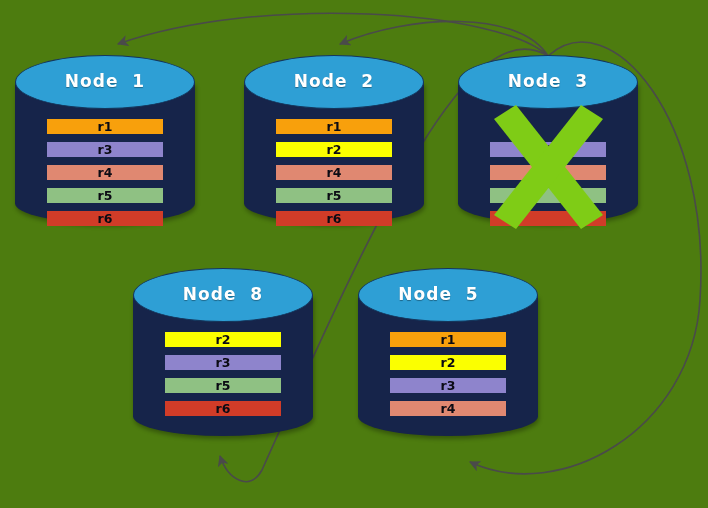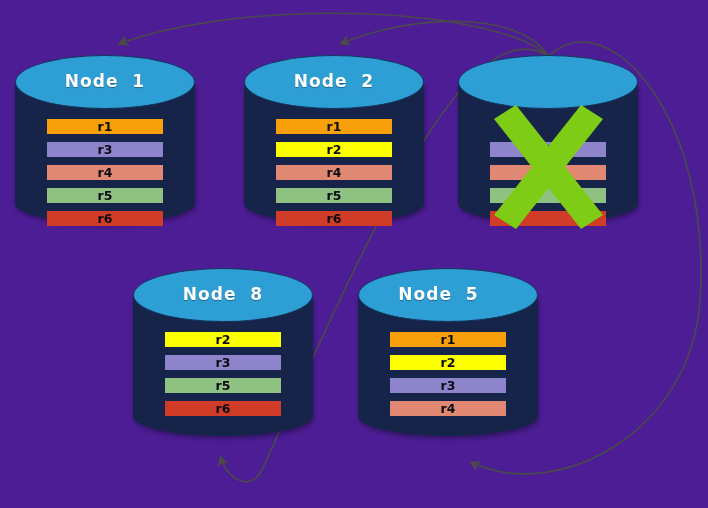--- a/index.html
+++ b/index.html
@@ -1,19 +1,19 @@
 <!DOCTYPE html>
 <html><head>
 <meta charset="utf-8">
 <style>
   html,body{margin:0;padding:0;background:#ffffff;}
   #canvas{
     position:relative;
     width:708px;height:508px;
-    background:#4c1d95;
+    background:#4d7c0f;
     overflow:hidden;
     font-family:"DejaVu Sans", sans-serif;
   }
   #arrows{position:absolute;left:0;top:0;width:708px;height:508px;}
   .node{position:absolute;}
   .cyl-body{
     position:absolute;left:0;
     border-radius:0 0 50% 50%/0 0 14% 14%;
     background:#16244a;
     box-shadow:1px 3px 4px rgba(0,0,0,0.30);
@@ -84,20 +84,21 @@
         <div class="cyl-title" style="top: 16px; color: rgb(255, 255, 255);">Node  2</div>
         <div class="bar" style="left: 32px; width: 116px; top: 64px; background: rgb(248, 160, 12); color: rgb(11, 11, 20);">r1</div>
         <div class="bar" style="left: 32px; width: 116px; top: 87px; background: rgb(251, 255, 0); color: rgb(11, 11, 20);">r2</div>
         <div class="bar" style="left: 32px; width: 116px; top: 110px; background: rgb(224, 136, 113); color: rgb(11, 11, 20);">r4</div>
         <div class="bar" style="left: 32px; width: 116px; top: 133px; background: rgb(143, 193, 131); color: rgb(11, 11, 20);">r5</div>
         <div class="bar" style="left: 32px; width: 116px; top: 156px; background: rgb(209, 60, 40); color: rgb(11, 11, 20);">r6</div>
       </div>
       <div class="node" style="left: 458px; top: 55px; width: 180px; height: 180px;">
         <div class="cyl-body" style="top: 27px; width: 180px; height: 141px; background: rgb(22, 36, 74);"></div>
         <div class="cyl-top" style="width: 180px; height: 54px; background: rgb(46, 159, 213); border-color: rgb(20, 54, 92);"></div>
+        <div class="cyl-title" style="top: 16px; color: rgb(255, 255, 255);">Node  3</div>
         <div class="bar" style="left: 32px; width: 116px; top: 87px; background: rgb(142, 132, 204); color: rgb(11, 11, 20);">r3</div>
         <div class="bar" style="left: 32px; width: 116px; top: 110px; background: rgb(224, 136, 113); color: rgb(11, 11, 20);"></div>
         <div class="bar" style="left: 32px; width: 116px; top: 133px; background: rgb(143, 193, 131); color: rgb(11, 11, 20);"></div>
         <div class="bar" style="left: 32px; width: 116px; top: 156px; background: rgb(209, 60, 40); color: rgb(11, 11, 20);"></div>
         <svg class="xmark" width="125" height="128" viewBox="0 0 125 128" style="left: 28px; top: 48px;">
           <path d="M 8 16 L 30 2 L 117 112 L 95 126 Z" fill="#7fcc16"></path>
           <path d="M 95 2 L 117 16 L 30 126 L 8 112 Z" fill="#7fcc16"></path>
         </svg>
       </div>
       <div class="node" style="left: 133px; top: 268px; width: 180px; height: 180px;">

